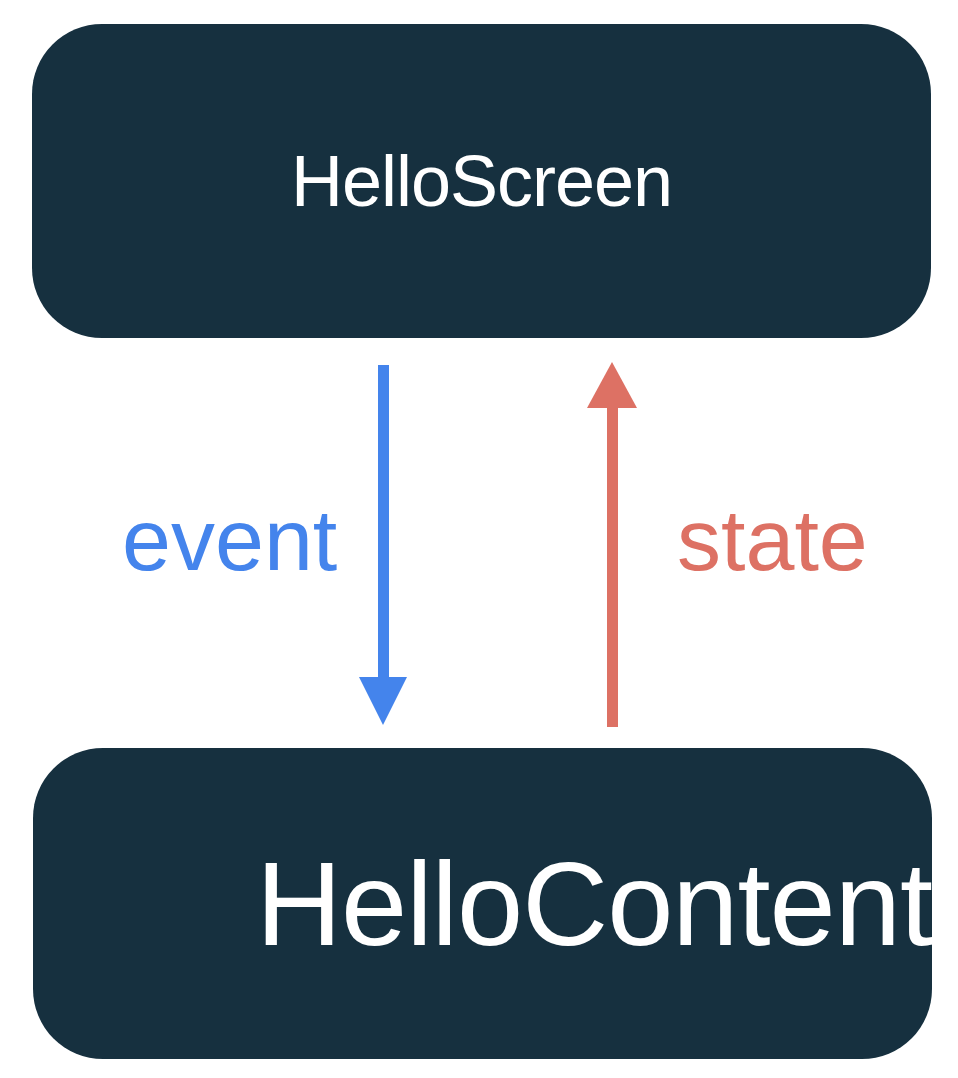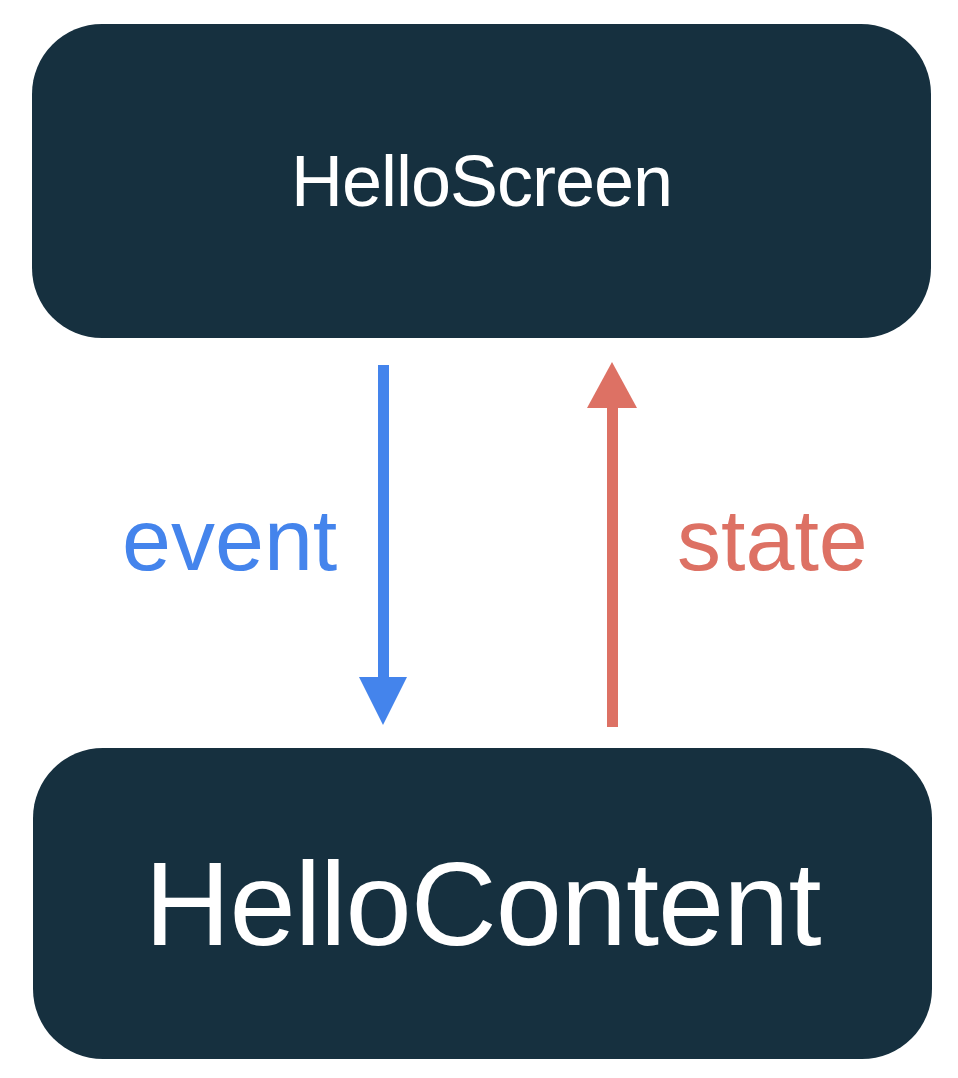--- a/index.html
+++ b/index.html
@@ -38,20 +38,21 @@
   }
   .node-top .node-label {
     font-size: 72px;
     letter-spacing: -1px;
   }
   .node-bottom {
     left: 33px;
     top: 748px;
     width: 899px;
     height: 311px;
+    justify-content: flex-end;
   }
   .node-bottom .node-label {
     font-size: 119px;
     letter-spacing: -1px;
   }
   .node-label {
     line-height: 1;
     white-space: nowrap;
   }
   

